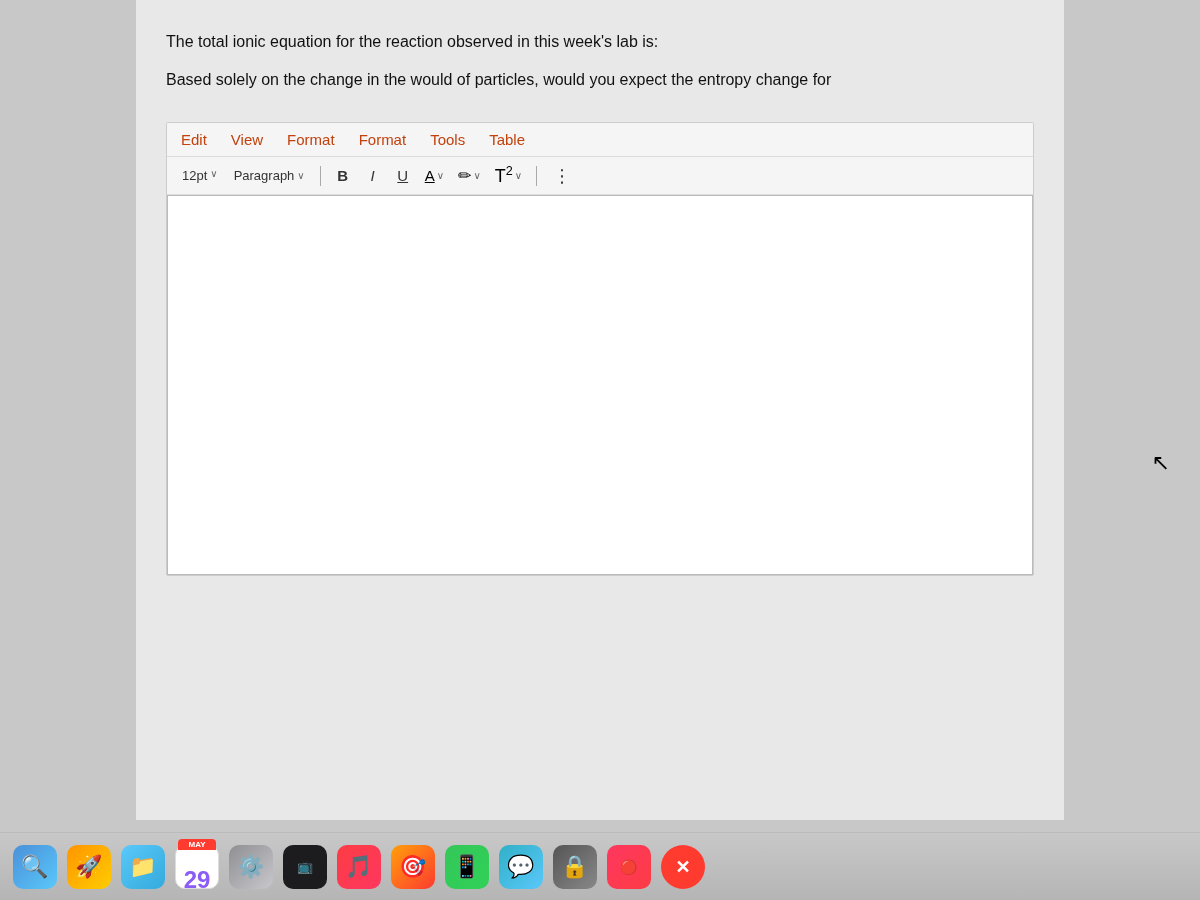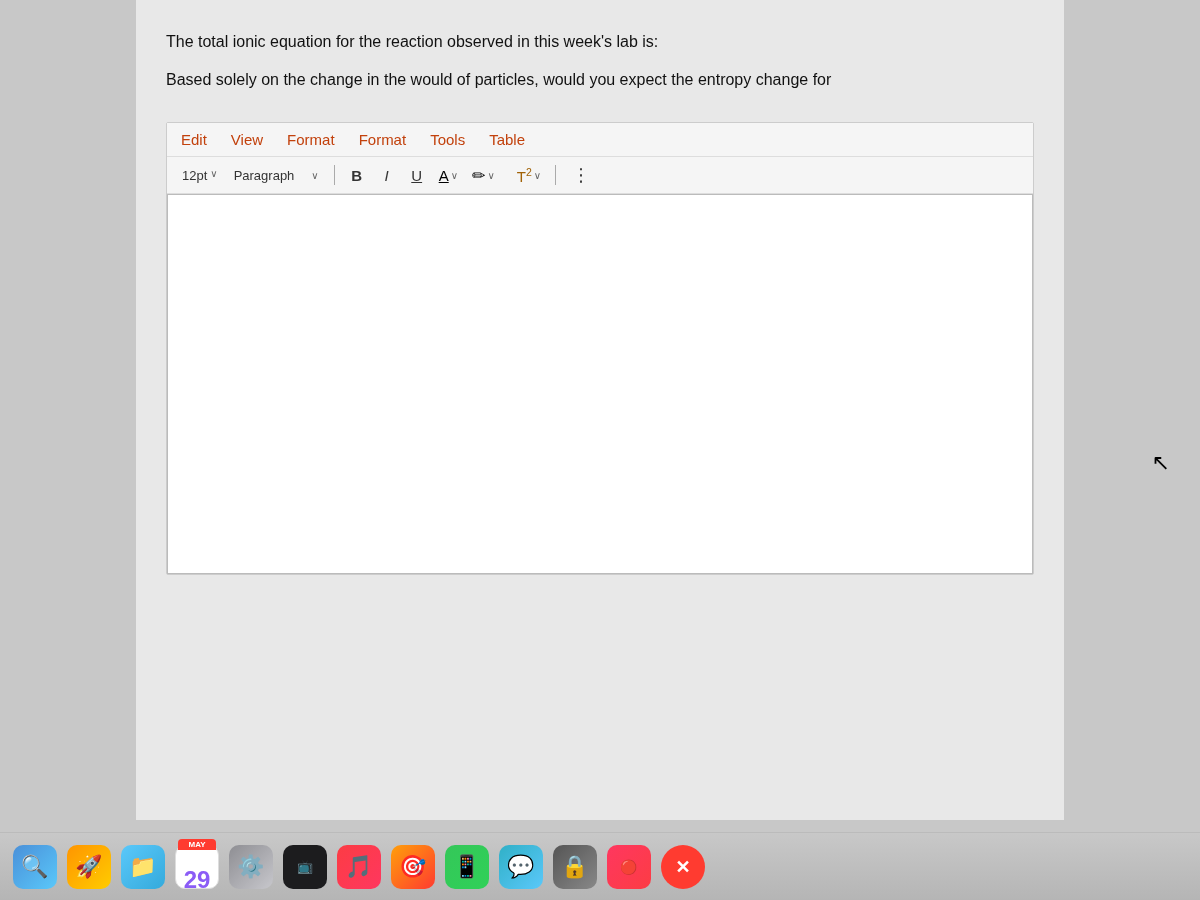--- a/index.html
+++ b/index.html
@@ -85,21 +85,21 @@
       gap: 3px;
       font-size: 13px;
       color: #333;
       cursor: pointer;
       padding: 2px 5px;
     }
 
     .paragraph-select {
       display: flex;
       align-items: center;
-      gap: 17px;
+      gap: 3px;
       font-size: 13px;
       color: #333;
       cursor: pointer;
       padding: 2px 5px;
     }
 
     .toolbar-divider {
       width: 1px;
       height: 20px;
       background-color: #aaa;
@@ -223,23 +223,22 @@
       vertical-align: super;
     }
 
     sub {
       font-size: 0.7em;
       vertical-align: sub;
     }
 
     
     .t-squared {
-      font-size: 15px;
-      color: #a16207;
-      margin-left: 8px;
+      font-size: 18px;
+      color: #000000;
     }
   </style>
 </head>
 <body>
 
 <div class="main-content">
 
   <p class="question-text">The total ionic equation for the reaction observed in this week's lab is:</p>
 
 

